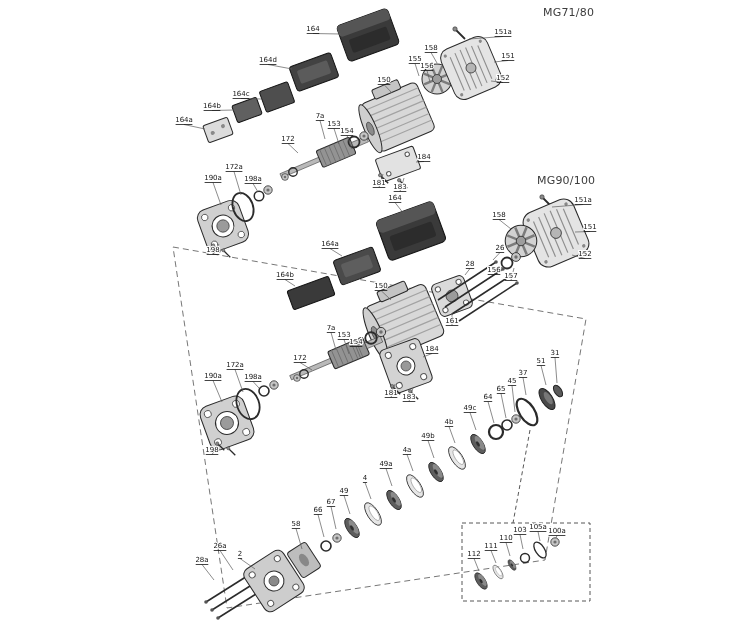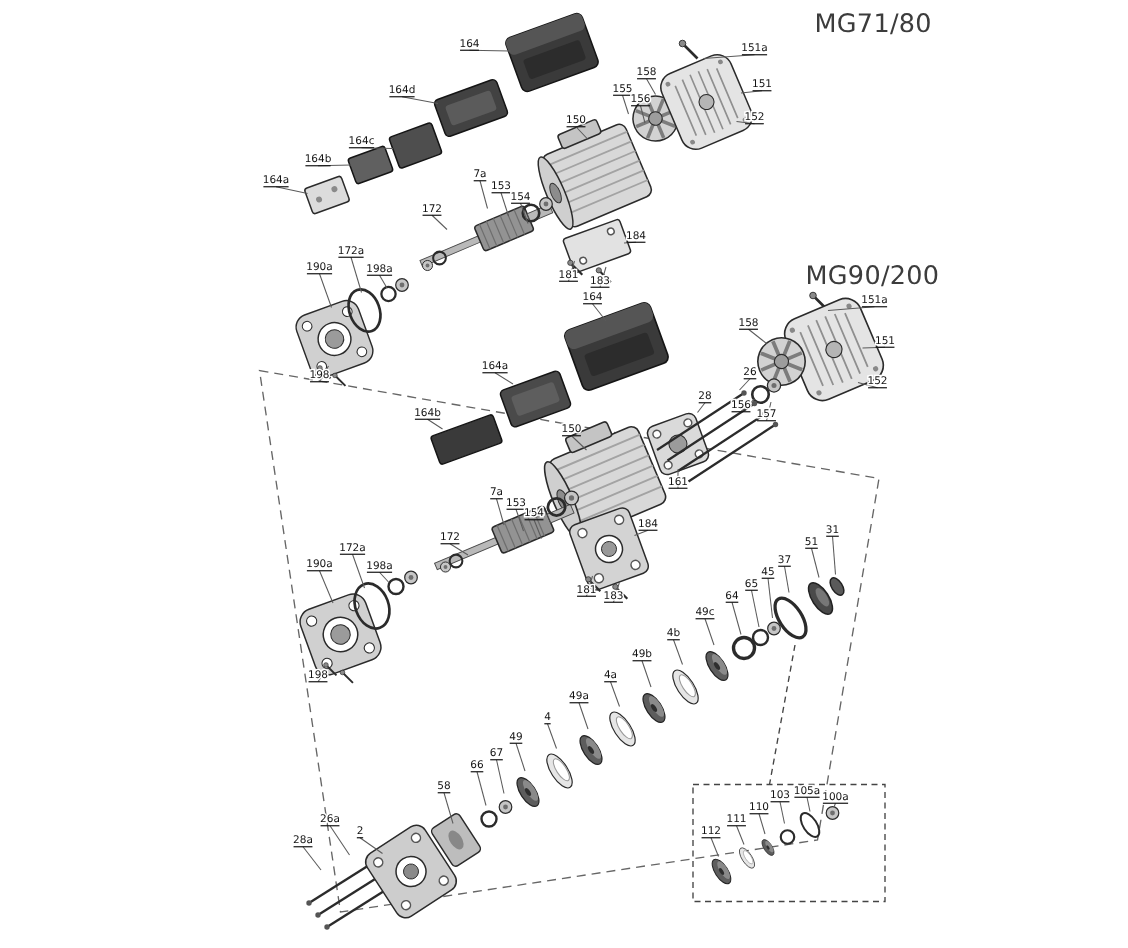--- a/index.html
+++ b/index.html
@@ -1,20 +1,20 @@
 <!DOCTYPE html>
 <html style="--bg: #ffffff; --line: #2b2b2b; --label: #141414; --leader: #5a5a5a;"><head>
 <meta charset="utf-8">
 <style>
   :root{ --bg:#ffffff; --line:#2b2b2b; --label:#141414; --leader:#5a5a5a; }
   html,body{margin:0;padding:0;background:var(--bg);}
   #canvas{position:relative;width:752px;height:632px;overflow:hidden;
           font-family:"DejaVu Sans",sans-serif;background:var(--bg);}
   #canvas svg{position:absolute;left:0;top:0;}
-  .title{position:absolute;font-size:17px;color:#3c3c3c;letter-spacing:.2px;}
+  .title{position:absolute;font-size:11px;color:#3c3c3c;letter-spacing:.2px;}
   #title-mg71{left:543px;top:6px;}
   #title-mg90{left:537px;top:174px;}
   .plabel{font-size:7px;fill:var(--label);paint-order:stroke;stroke:#ffffff;stroke-width:2px;}
   .leader{stroke:var(--leader);stroke-width:.7;}
   .ul{stroke:var(--label);stroke-width:.8;}
   .dash{fill:none;stroke:#666;stroke-width:.9;stroke-dasharray:6 4;}
   .dash2{fill:none;stroke:#444;stroke-width:.9;stroke-dasharray:4 3;}
   .bolt{stroke:var(--line);stroke-width:1.5;}
   .stud{stroke:var(--line);stroke-width:1.6;}
 </style>
@@ -608,14 +608,14 @@
         </g>
         <g>
           <line x1="557" y1="535.5" x2="556" y2="538" class="leader"></line>
           <line x1="548.6" x2="565.4" y1="535.5" y2="535.5" class="ul"></line>
           <text x="557" y="533" text-anchor="middle" class="plabel">100a</text>
         </g>
       </g>
   </svg>
 
   <div class="title" id="title-mg71">MG71/80</div>
-  <div class="title" id="title-mg90">MG90/200</div>
+  <div class="title" id="title-mg90">MG90/100</div>
 </div>
 
 </body></html>

